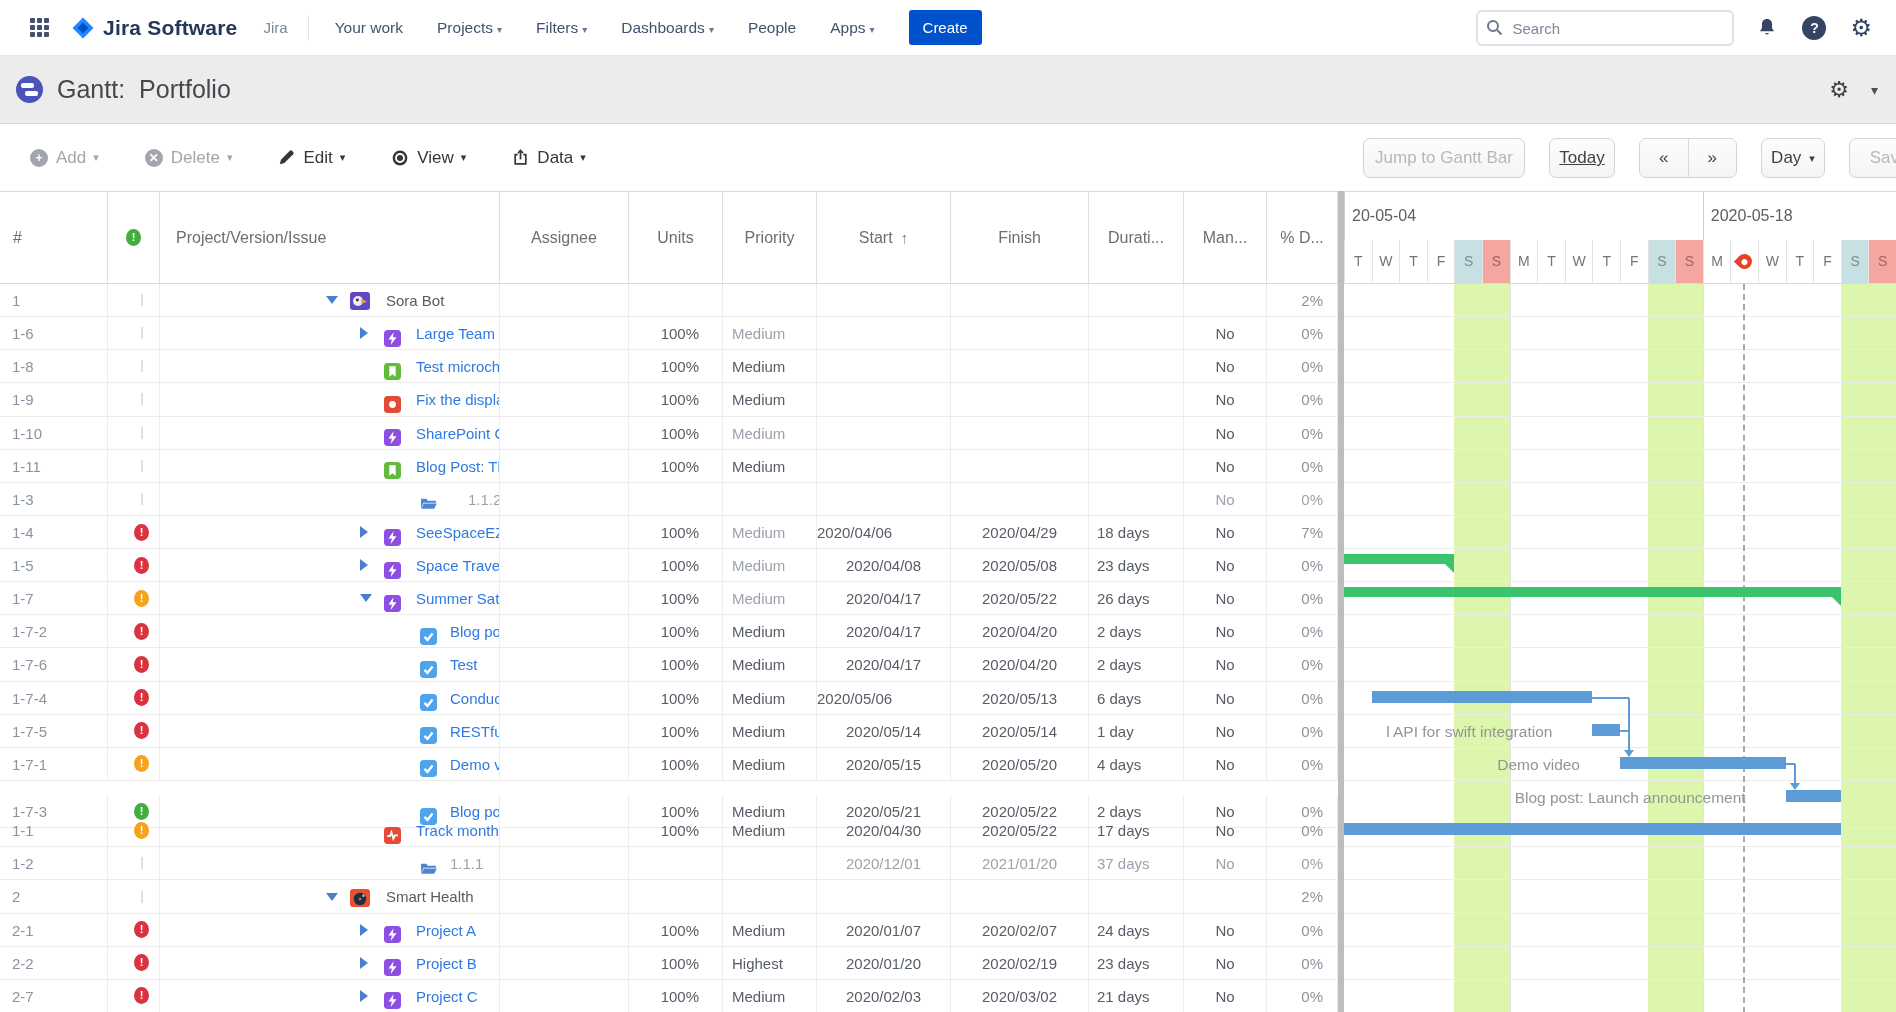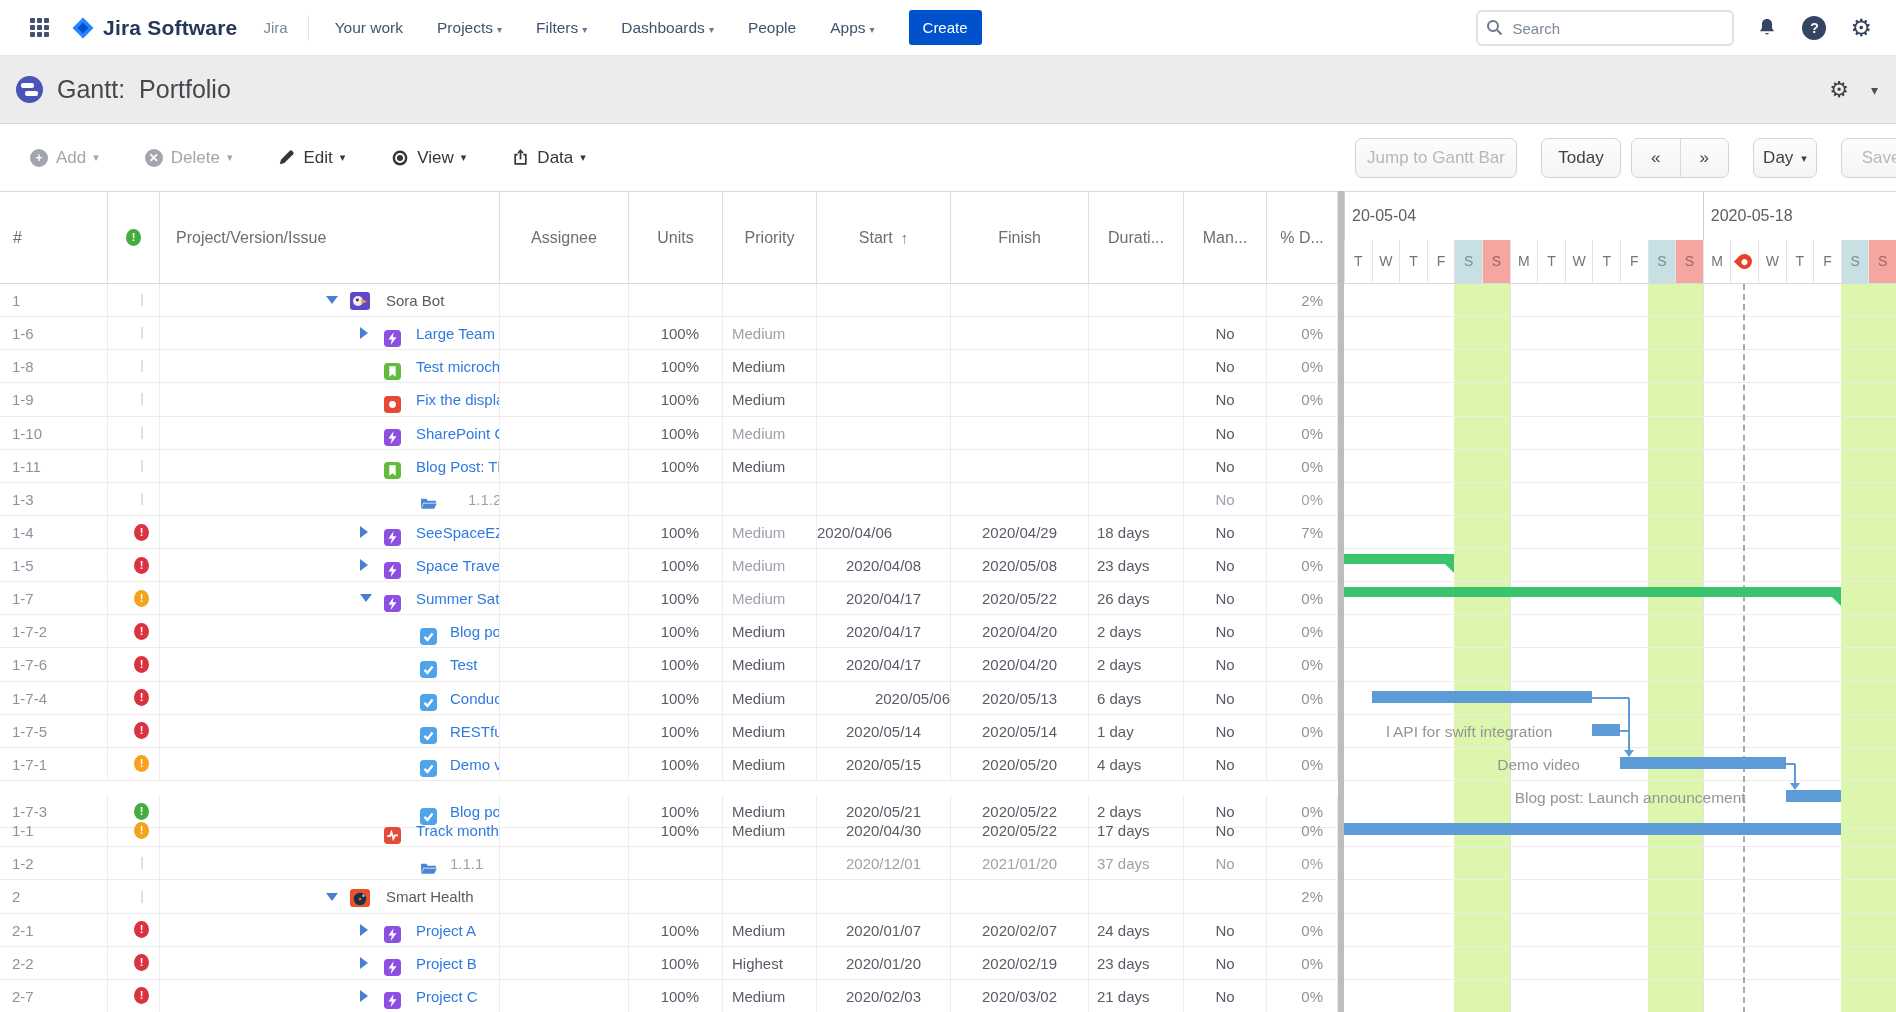--- a/index.html
+++ b/index.html
@@ -46,21 +46,21 @@
   #toolbar-left{position:absolute;left:30px;top:0;height:67px;display:flex;align-items:center;}
   .tbtn{display:flex;align-items:center;margin-right:46px;font-size:17px;color:#33373c;cursor:pointer;white-space:nowrap;}
   .tbtn.disabled{color:#a2a6ac;cursor:default;}
   .tbtn .cic{width:18px;height:18px;border-radius:50%;background:#33373c;color:#fff;display:flex;
              align-items:center;justify-content:center;font-size:12px;font-weight:bold;margin-right:8px;flex:none;}
   .tbtn.disabled .cic{background:#a2a6ac;}
   .tbtn svg{margin-right:8px;flex:none;}
   .tbtn .tcrt{font-size:11px;margin-left:7px;}
   .rbtn{position:absolute;top:14px;height:40px;box-sizing:border-box;border:1px solid #d3d3d3;border-radius:7px;
         background:linear-gradient(#fdfdfd,#f4f4f4);font-size:17px;color:#3e4246;display:flex;
-        align-items:center;justify-content:center;cursor:pointer;font-family:inherit;}
+        align-items:center;justify-content:center;cursor:pointer;font-family:inherit;margin-left:8px;}
   .rbtn.disabled{color:#b5b8bb;cursor:default;}
   .rbtn .tcrt{font-size:11px;margin-left:8px;}
   #btn-prevnext span{flex:1;text-align:center;font-size:17px;line-height:38px;cursor:pointer;}
   #btn-prevnext span:first-child{border-right:1px solid #d9d9d9;}
   
   #grid{position:absolute;left:0;top:191px;width:1896px;height:821px;background:#fff;border-top:1px solid #d9d9d9;box-sizing:border-box;}
   .hcell{position:absolute;top:0;height:92px;border-right:1px solid #dedede;border-bottom:1px solid #d9d9d9;
          box-sizing:border-box;font-size:16px;color:#6a6f77;display:flex;align-items:center;cursor:pointer;background:#fff;}
   .hcell.center{justify-content:center;}
   .sortarrow{font-size:15px;color:#7b828a;margin-left:8px;}
@@ -207,21 +207,21 @@
         <svg width="17" height="17" viewBox="0 0 16 16">
           <path d="M5.4 5.3H3v8.7h10V5.3h-2.4" fill="none" stroke="#33373d" stroke-width="1.6"></path>
           <line x1="8" y1="9.8" x2="8" y2="1.6" stroke="#33373d" stroke-width="1.6"></line>
           <path d="M5.7 3.8 8 1.4l2.3 2.4" fill="none" stroke="#33373d" stroke-width="1.6"></path>
         </svg>
         <span>Data</span>
           <span class="tcrt">▾</span>
       </span>
     </span>
     <button class="rbtn disabled" style="left:1355px;width:162px;">Jump to Gantt Bar</button>
-    <button class="rbtn" style="left:1541px;width:80px;">Today</button>
+    <button class="rbtn" style="left:1541px;width:66px;text-decoration:underline;">Today</button>
     <span class="rbtn" id="btn-prevnext" style="left:1631px;width:98px;padding:0;">
       <span>«</span>
       <span>»</span>
     </span>
     <button class="rbtn" style="left:1753px;width:64px;">
         <span>Day</span>
         <span class="tcrt">▾</span>
       </button>
     <button class="rbtn disabled" style="left:1841px;width:80px;">Save</button>
   </div>
@@ -566,21 +566,21 @@
             <div class="tcell" style="left: 160px; width: 340px; line-height: 33.136px;">
               <span class="typeicon" style="left: 260px; top: 50%;"><svg width="17" height="17" viewBox="0 0 16 16">
                   <rect width="16" height="16" rx="3.5" fill="#4EA3EA"></rect>
                   <path d="M4.2 8.4 7 11.2 11.8 5.2" fill="none" stroke="#fff" stroke-width="2.2"></path>
                 </svg></span>
               <span class="ilink" style="position: absolute; left: 290px;">Conduct training on So...</span>
             </div>
             <div class="tcell" style="left: 500px; width: 129px; line-height: 33.136px;"></div>
             <div class="tcell" style="left: 629px; width: 94px; line-height: 33.136px; text-align: right; padding-right: 23px; box-sizing: border-box;">100%</div>
             <div class="tcell" style="left: 723px; width: 94px; line-height: 33.136px; padding-left: 9px; box-sizing: border-box;">Medium</div>
-            <div class="tcell" style="left: 817px; width: 134px; line-height: 33.136px; text-align: right;">2020/05/06</div>
+            <div class="tcell" style="left: 817px; width: 134px; line-height: 33.136px; text-align: left;">2020/05/06</div>
             <div class="tcell" style="left: 951px; width: 138px; line-height: 33.136px; text-align: center;">2020/05/13</div>
             <div class="tcell" style="left: 1089px; width: 95px; line-height: 33.136px; padding-left: 8px; box-sizing: border-box;">6 days</div>
             <div class="tcell" style="left: 1184px; width: 83px; line-height: 33.136px; text-align: center;">No</div>
             <div class="tcell pct" style="left: 1267px; width: 71px; line-height: 33.136px; text-align: right; padding-right: 14px; box-sizing: border-box;">0%</div>
           </div>
           <div class="grow" style="top: 430.768px; height: 33.136px;">
             <div class="tcell idtxt" style="left: 0px; width: 108px; line-height: 33.136px;">1-7-5</div>
             <div class="tcell" style="left: 108px; width: 52px; line-height: 33.136px;">
               <span class="healthdot" style="left: 26px; top: 50%; background: rgb(216, 51, 63);">!</span>
             </div>

